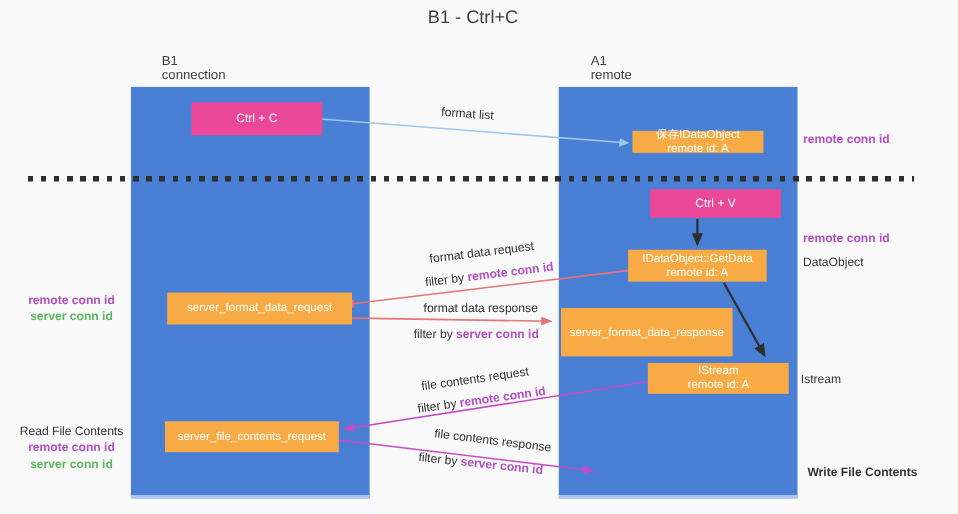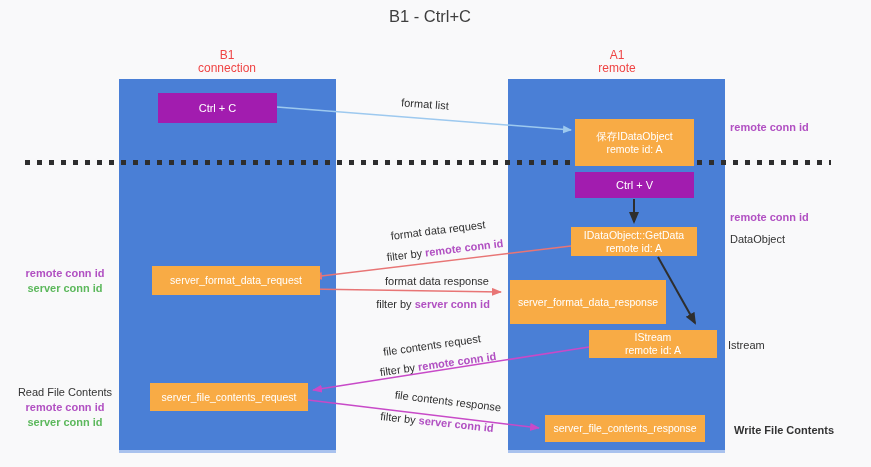--- a/index.html
+++ b/index.html
@@ -17,21 +17,21 @@
   .abs{position:absolute;}
   
   .title{
     left:300px;top:6px;width:260px;
     text-align:center;color:#3e3e3e;
     font-size:16.5px;line-height:20px;
     z-index:6;
   }
   
   .ll-header{
-    width:160px;text-align:center;color:#ef4444;
+    width:160px;color:#404040;
     font-size:12px;line-height:13px;top:49px;z-index:6;
   }
   .ll-header.left{left:147px;}
   .ll-header.right{left:537px;}
   
   .lifeline{
     top:79px;width:217px;height:371px;
     background:#4a7fd6;
     border-bottom:3px solid #a9c2ee;
     z-index:1;
@@ -44,24 +44,24 @@
     background:repeating-linear-gradient(to right,#2e2e2e 0 5px,transparent 5px 12px);
     z-index:4;
   }
   
   .node{
     color:#fff;text-align:center;z-index:4;
     display:flex;flex-direction:column;justify-content:center;
     font-size:10.5px;line-height:13px;
     box-sizing:border-box;
   }
-  .node.green{background:#a21caf;}
+  .node.green{background:#ec4899;margin-left:16px;}
   .node.orange{background:#f8ab45;}
   #box-ctrl-c{left:158px;top:93px;width:119px;height:30px;font-size:11px;}
-  #box-save-ido{left:575px;top:119px;width:119px;height:47px;}
+  #box-save-ido{left:575px;top:119px;width:119px;height:20px;}
   #box-ctrl-v{left:575px;top:172px;width:119px;height:26px;font-size:11px;}
   #box-getdata{left:571px;top:227px;width:126px;height:29px;}
   #box-sfd-req{left:152px;top:266px;width:168px;height:29px;}
   #box-sfd-resp{left:510px;top:280px;width:156px;height:44px;}
   #box-istream{left:589px;top:330px;width:128px;height:28px;}
   #box-sfc-req{left:150px;top:383px;width:158px;height:28px;}
   #box-sfc-resp{left:545px;top:415px;width:160px;height:27px;}
   
   .alabel{
     z-index:6;font-size:11px;color:#2f2f2f;white-space:nowrap;
@@ -170,23 +170,20 @@
 
   <div id="box-istream" class="abs node orange">
     <div>IStream</div>
     <div>remote id: A</div>
   </div>
 
   <div id="box-sfc-req" class="abs node orange">
     <div>server_file_contents_request</div>
   </div>
 
-  <div id="box-sfc-resp" class="abs node orange">
-    <div>server_file_contents_response</div>
-  </div>
 
   <div id="lbl-format-list" class="abs alabel">format list</div>
 
   <div id="lbl-fdr" class="abs alabel">format data request</div>
   <div id="lbl-fdr-filter" class="abs alabel"><span>filter by </span><span class="hl-purple">remote conn id</span></div>
 
   <div id="lbl-fdresp" class="abs alabel">format data response</div>
   <div id="lbl-fdresp-filter" class="abs alabel"><span>filter by </span><span class="hl-purple">server conn id</span></div>
 
   <div id="lbl-fcr" class="abs alabel">file contents request</div>

